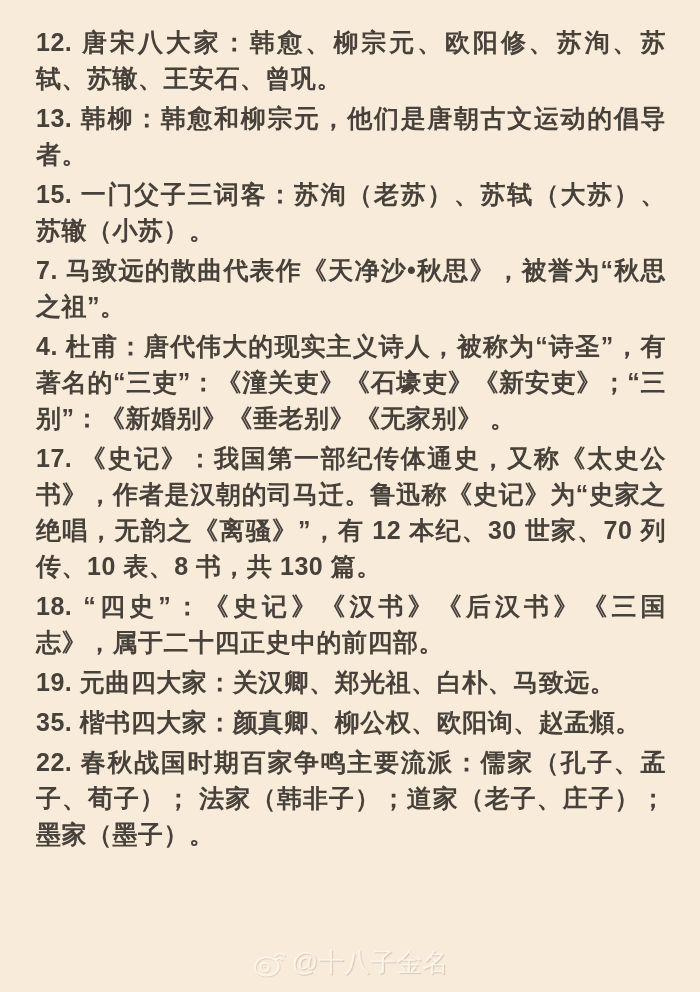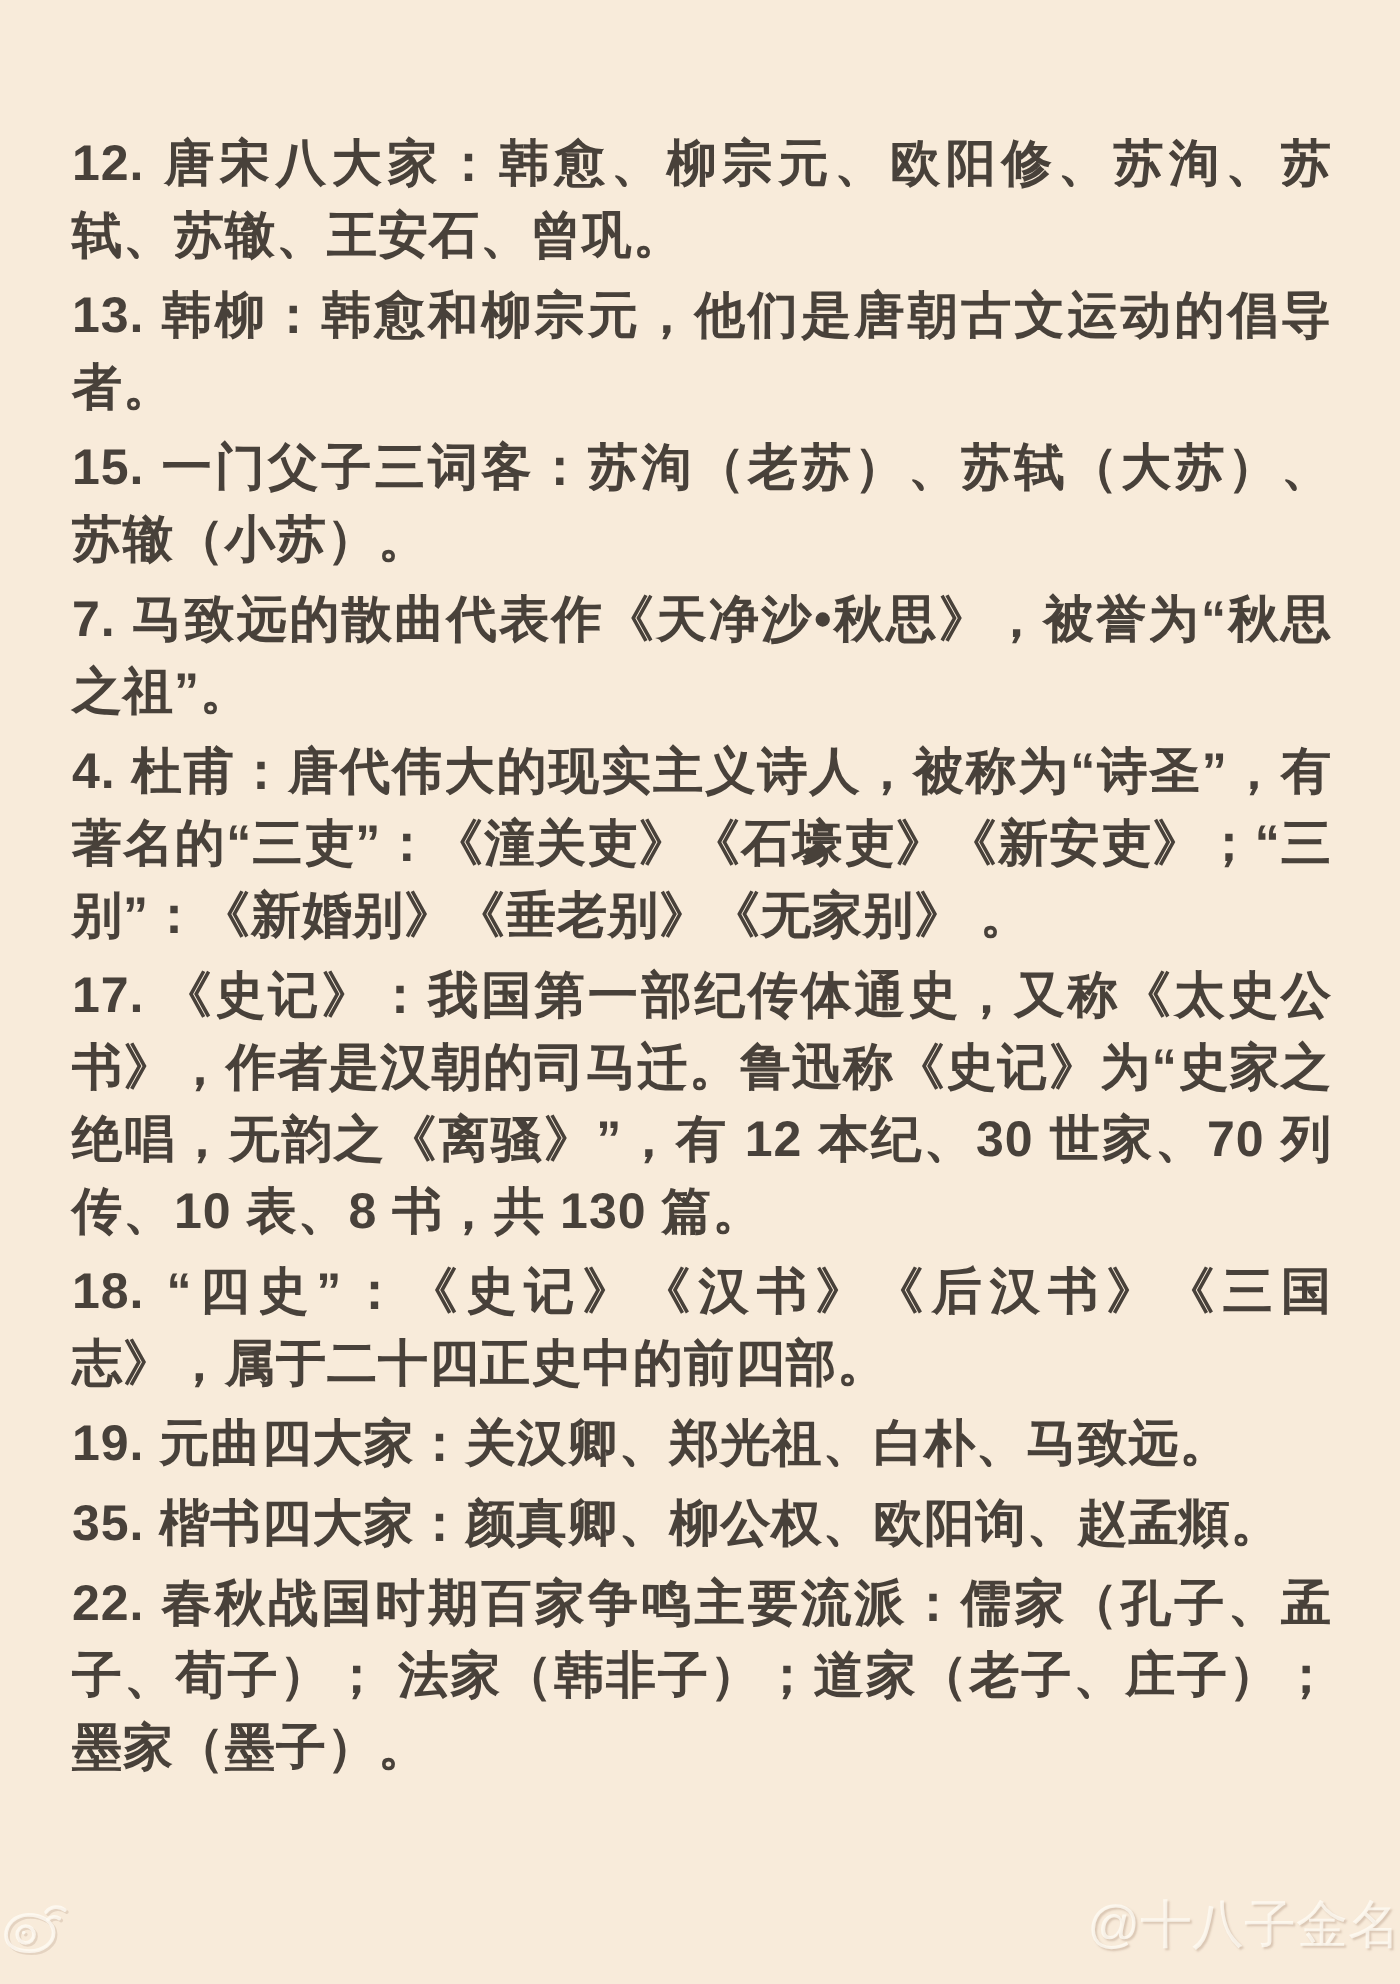--- a/index.html
+++ b/index.html
@@ -12,40 +12,40 @@
     background: #f8ebda;
     overflow: hidden;
     position: relative;
     font-family: "Liberation Sans", "DejaVu Sans", sans-serif;
   }
   .page {
     position: absolute;
     inset: 0;
   }
   .list {
-    padding: 64px 34px 0 36px;
+    padding: 24px 34px 0 36px;
     color: #48413a;
   }
   .item {
     margin: 0 0 4px 0;
     font-size: 25px;
     font-weight: 700;
     line-height: 36px;
     text-align: justify;
     text-justify: inter-ideograph;
     letter-spacing: 0.5px;
     word-break: break-all;
   }
   .watermark {
     position: absolute;
     left: 0;
     right: 0;
     bottom: 12px;
     display: flex;
-    justify-content: space-between;
+    justify-content: center;
     align-items: center;
     gap: 6px;
     color: rgba(255, 252, 246, 0.75);
     text-shadow: 1px 1px 1px rgba(164, 132, 110, 0.35);
     font-size: 26px;
     font-weight: 400;
     user-select: none;
   }
   .watermark .wicon {
     display: inline-flex;

